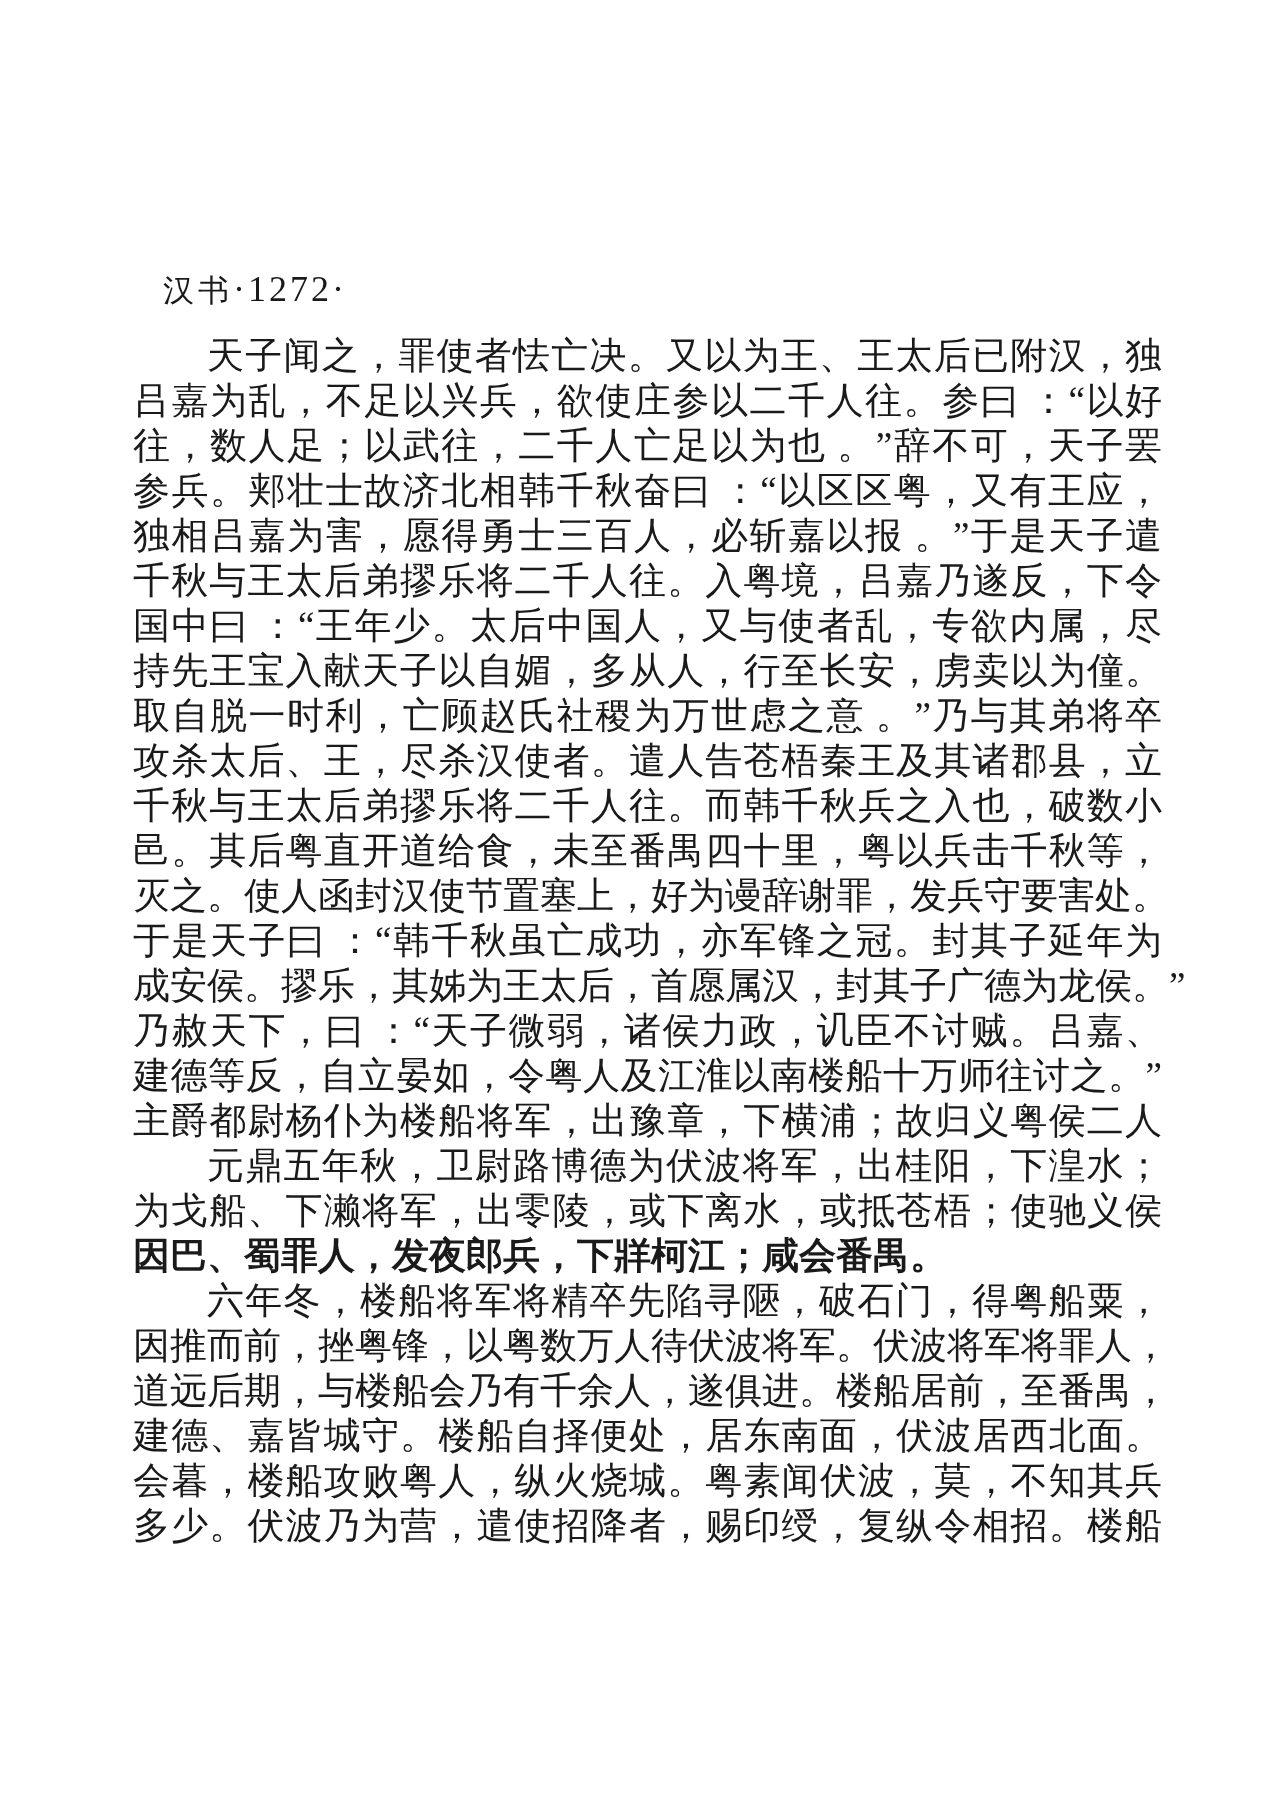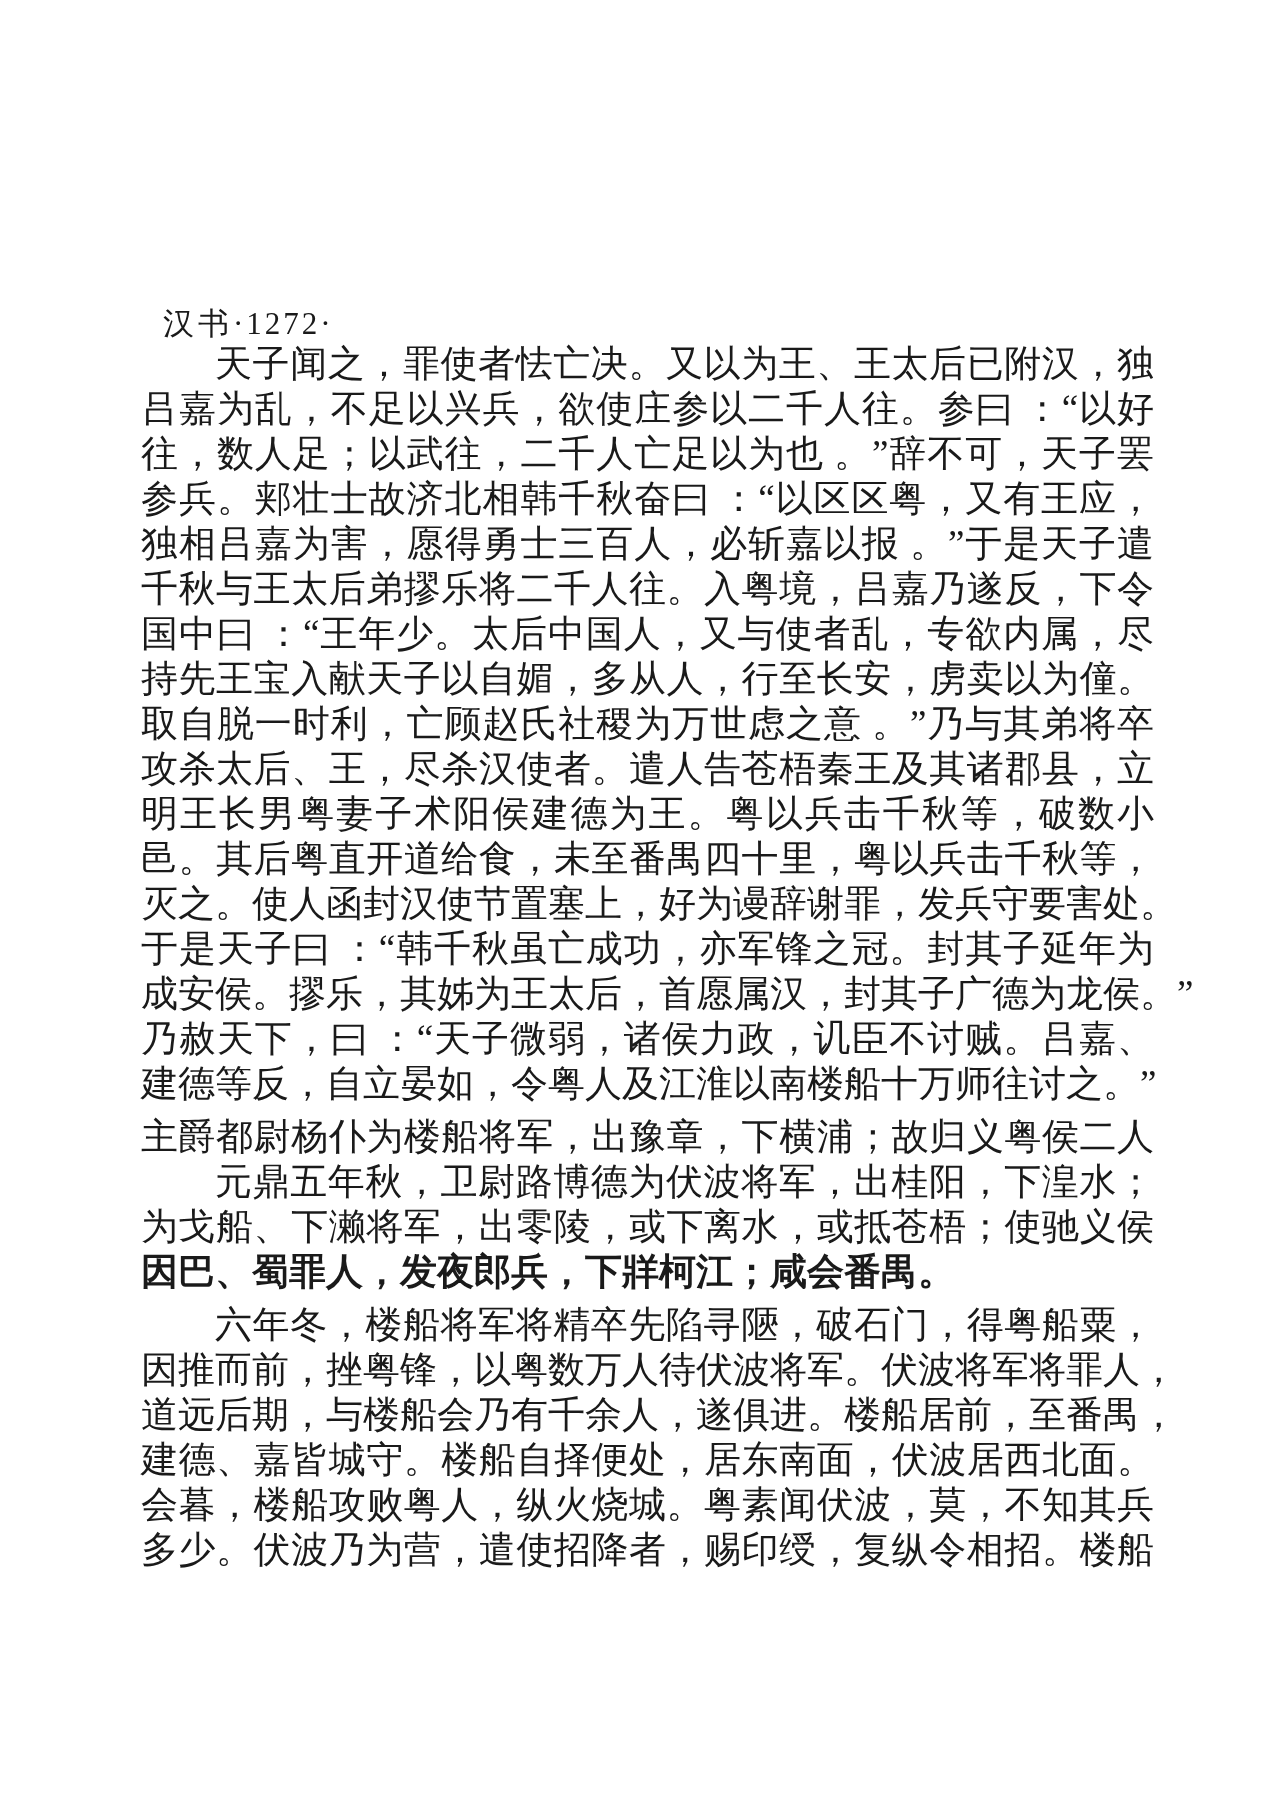--- a/index.html
+++ b/index.html
@@ -23,34 +23,33 @@
     right: 188px;
     display: flex;
     justify-content: flex-start;
     align-items: baseline;
   }
   .book-title {
     font-size: 31px;
     letter-spacing: 4px;
   }
   .page-number {
-    font-size: 31px;
+    font-size: 36px;
     letter-spacing: 3px;
-    margin-top: 38px;
   }
   .body-text {
     position: absolute;
     left: 133px;
     top: 333px;
     width: 1029px;
     font-size: 37px;
     line-height: 45px;
   }
   .para {
-    margin: 8px;
+    margin: 0;
   }
   .line {
     height: 45px;
     white-space: nowrap;
     text-align: justify;
     text-align-last: justify;
     text-justify: inter-character;
   }
   .line.indent {
     text-indent: 74px;
@@ -76,21 +75,21 @@
       <div class="line indent">天子闻之，罪使者怯亡决。又以为王、王太后已附汉，独</div>
       <div class="line">吕嘉为乱，不足以兴兵，欲使庄参以二千人往。参曰 ：“以好</div>
       <div class="line">往，数人足；以武往，二千人亡足以为也 。”辞不可，天子罢</div>
       <div class="line">参兵。郏壮士故济北相韩千秋奋曰 ：“以区区粤，又有王应，</div>
       <div class="line">独相吕嘉为害，愿得勇士三百人，必斩嘉以报 。”于是天子遣</div>
       <div class="line">千秋与王太后弟摎乐将二千人往。入粤境，吕嘉乃遂反，下令</div>
       <div class="line">国中曰 ：“王年少。太后中国人，又与使者乱，专欲内属，尽</div>
       <div class="line">持先王宝入献天子以自媚，多从人，行至长安，虏卖以为僮。</div>
       <div class="line">取自脱一时利，亡顾赵氏社稷为万世虑之意 。”乃与其弟将卒</div>
       <div class="line">攻杀太后、王，尽杀汉使者。遣人告苍梧秦王及其诸郡县，立</div>
-      <div class="line">明王长男粤妻子术阳侯建德为王。粤以兵击千秋等，破数小</div>
+      <div class="line">千秋与王太后弟摎乐将二千人往。而韩千秋兵之入也，破数小</div>
       <div class="line">邑。其后粤直开道给食，未至番禺四十里，粤以兵击千秋等，</div>
       <div class="line">灭之。使人函封汉使节置塞上，好为谩辞谢罪，发兵守要害处。</div>
       <div class="line">于是天子曰 ：“韩千秋虽亡成功，亦军锋之冠。封其子延年为</div>
       <div class="line">成安侯。摎乐，其姊为王太后，首愿属汉，封其子广德为龙侯。”</div>
       <div class="line">乃赦天下，曰 ：“天子微弱，诸侯力政，讥臣不讨贼。吕嘉、</div>
       <div class="line">建德等反，自立晏如，令粤人及江淮以南楼船十万师往讨之。”</div>
     </div>
 
     <div class="para">
       <div class="line">主爵都尉杨仆为楼船将军，出豫章，下横浦；故归义粤侯二人</div>

